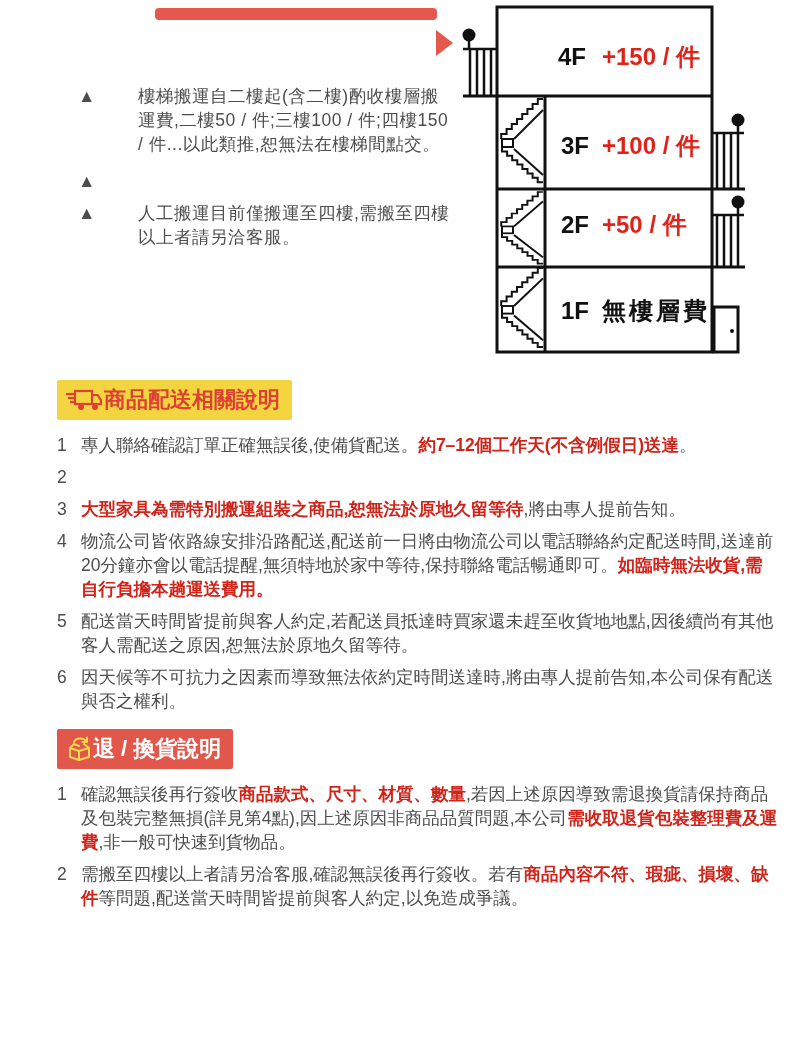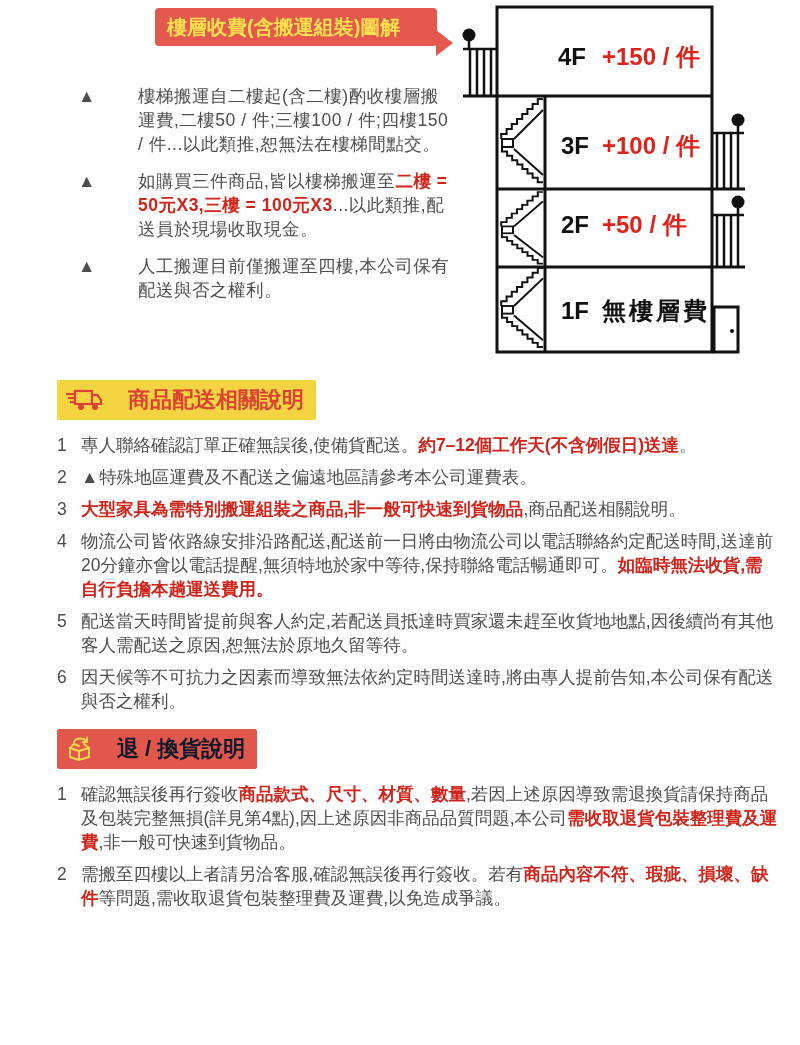--- a/index.html
+++ b/index.html
@@ -31,61 +31,59 @@
   .notes .para{margin-bottom:5px;margin-left:36px;}
   .building{position:absolute; left:455px; top:2px;}
   .building text{font-weight:bold; font-size:24px; fill:#111;}
   .building .fee-red{fill:#e0231a;}
   .building .cjk{letter-spacing:3px;}
 
   
   .section{margin:0 20px 0 57px;}
   .section.ret{margin-top:16px;}
   .hdr{
-    display:inline-flex; align-items:center; gap:24px;
+    display:inline-flex; align-items:center; gap:0;
     font-weight:bold; font-size:22px; padding:5px 12px 5px 9px;
     margin-bottom:13px; border-radius:2px;
   }
   .hdr-ship{background:#f5d442; color:#dc4234;}
-  .hdr-ret{background:#e2574c; color:#0f172a;}
+  .hdr-ret{background:#e2574c; color:#ffffff;}
   .list .item{
     display:flex; margin-bottom:8px;
     font-size:17.5px; line-height:24px; color:#4d4d4d;
   }
   .list .num{width:24px; flex-shrink:0;}
   .list .body{flex:1;}
   .mk{margin-right:1px;}
 </style>
 </head>
 <body>
 
 <div class="hero">
 
   <div class="bubble">
-    <div>樓層收費(含搬運組裝)圖解</div>
     <div class="tail"></div>
   </div>
 
   <div class="notes list">
       <div class="item">
         <div class="num">▲</div>
         <div class="body">
           <div class="para"><span>樓梯搬運自二樓起(含二樓)酌收樓層搬運費,二樓50 / 件;三樓100 / 件;四樓150 / 件...以此類推,恕無法在樓梯間點交。</span></div>
         </div>
       </div>
       <div class="item">
         <div class="num">▲</div>
         <div class="body">
-          <div class="para"><span>如購買三件商品,皆以樓梯搬運至</span><span class="red">二樓 = 50元X3,三樓 = 100元X3</span><span>...以此類推,配送員於現場收取現金。</span></div>
         </div>
       </div>
       <div class="item">
         <div class="num">▲</div>
         <div class="body">
-          <div class="para"><span>人工搬運目前僅搬運至四樓,本公司保有配送與否之權利。</span></div>
+          <div class="para"><span>人工搬運目前僅搬運至四樓,需搬至四樓以上者請另洽客服。</span></div>
         </div>
       </div>
     </div>
 
   <svg class="building" width="292" height="352" viewBox="0 0 292 352">
     <defs>
       <g id="stairsg" fill="none" stroke="#111" stroke-width="2">
         <path d="M42,0 h-5.2 v5 h-5.2 v5 h-5.2 v5 h-5.2 v5 h-5.2 v5 h-5.2 v5 h-5.2 v5 h-5.4 v5"></path>
         <path d="M42,11 L13,40"></path>
         <rect x="1" y="40" width="11" height="8"></rect>
@@ -175,27 +173,26 @@
   <div class="list">
       <div class="item">
         <div class="num">1</div>
         <div class="body">
           <div class="para"><span>專人聯絡確認訂單正確無誤後,使備貨配送。</span><span class="red">約7–12個工作天(不含例假日)送達</span><span>。</span></div>
         </div>
       </div>
       <div class="item">
         <div class="num">2</div>
         <div class="body">
-          <div class="para"><span class="mk">▲</span><span>特殊地區運費及不配送之偏遠地區請參考本公司運費表。</span></div>
         </div>
       </div>
       <div class="item">
         <div class="num">3</div>
         <div class="body">
-          <div class="para"><span class="red">大型家具為需特別搬運組裝之商品,非一般可快速到貨物品</span><span>,商品配送相關說明。</span></div>
+          <div class="para"><span class="red">大型家具為需特別搬運組裝之商品,恕無法於原地久留等待</span><span>,將由專人提前告知。</span></div>
         </div>
       </div>
       <div class="item">
         <div class="num">4</div>
         <div class="body">
           <div class="para"><span>物流公司皆依路線安排沿路配送,配送前一日將由物流公司以電話聯絡約定配送時間,送達前20分鐘亦會以電話提醒,無須特地於家中等待,保持聯絡電話暢通即可。</span><span class="red">如臨時無法收貨,需自行負擔本趟運送費用。</span></div>
         </div>
       </div>
       <div class="item">
         <div class="num">5</div>
@@ -229,17 +226,17 @@
   <div class="list">
       <div class="item">
         <div class="num">1</div>
         <div class="body">
           <div class="para"><span>確認無誤後再行簽收</span><span class="red">商品款式、尺寸、材質、數量</span><span>,若因上述原因導致需退換貨請保持商品及包裝完整無損(詳見第4點),因上述原因非商品品質問題,本公司</span><span class="red">需收取退貨包裝整理費及運費</span><span>,非一般可快速到貨物品。</span></div>
         </div>
       </div>
       <div class="item">
         <div class="num">2</div>
         <div class="body">
-          <div class="para"><span>需搬至四樓以上者請另洽客服,確認無誤後再行簽收。若有</span><span class="red">商品內容不符、瑕疵、損壞、缺件</span><span>等問題,需收取退貨包裝整理費及運費,以免造成爭議。</span></div>
+          <div class="para"><span>需搬至四樓以上者請另洽客服,確認無誤後再行簽收。若有</span><span class="red">商品內容不符、瑕疵、損壞、缺件</span><span>等問題,配送當天時間皆提前與客人約定,以免造成爭議。</span></div>
         </div>
       </div>
     </div>
 </div>
 
 </body></html>

